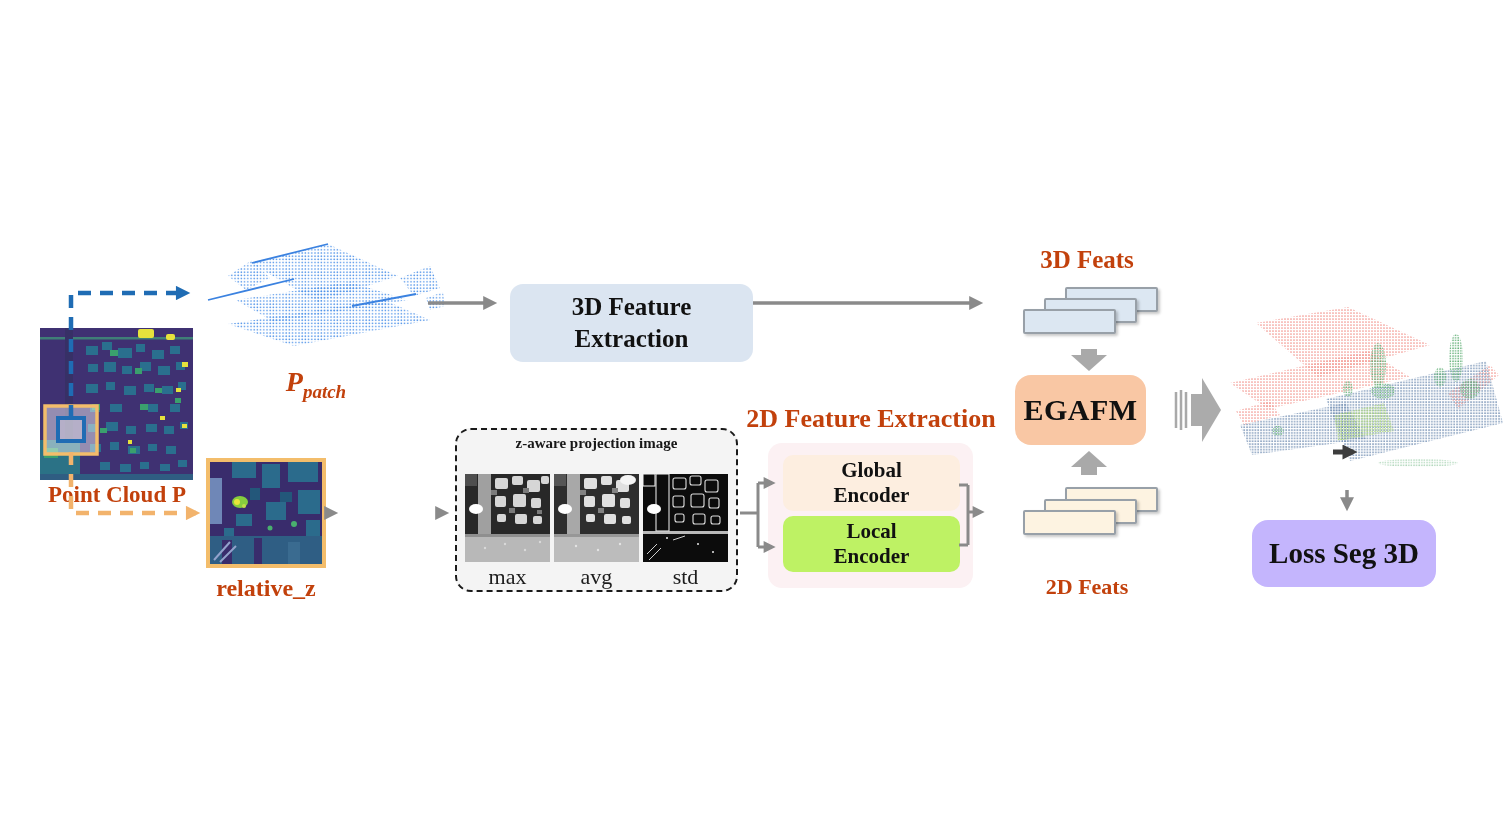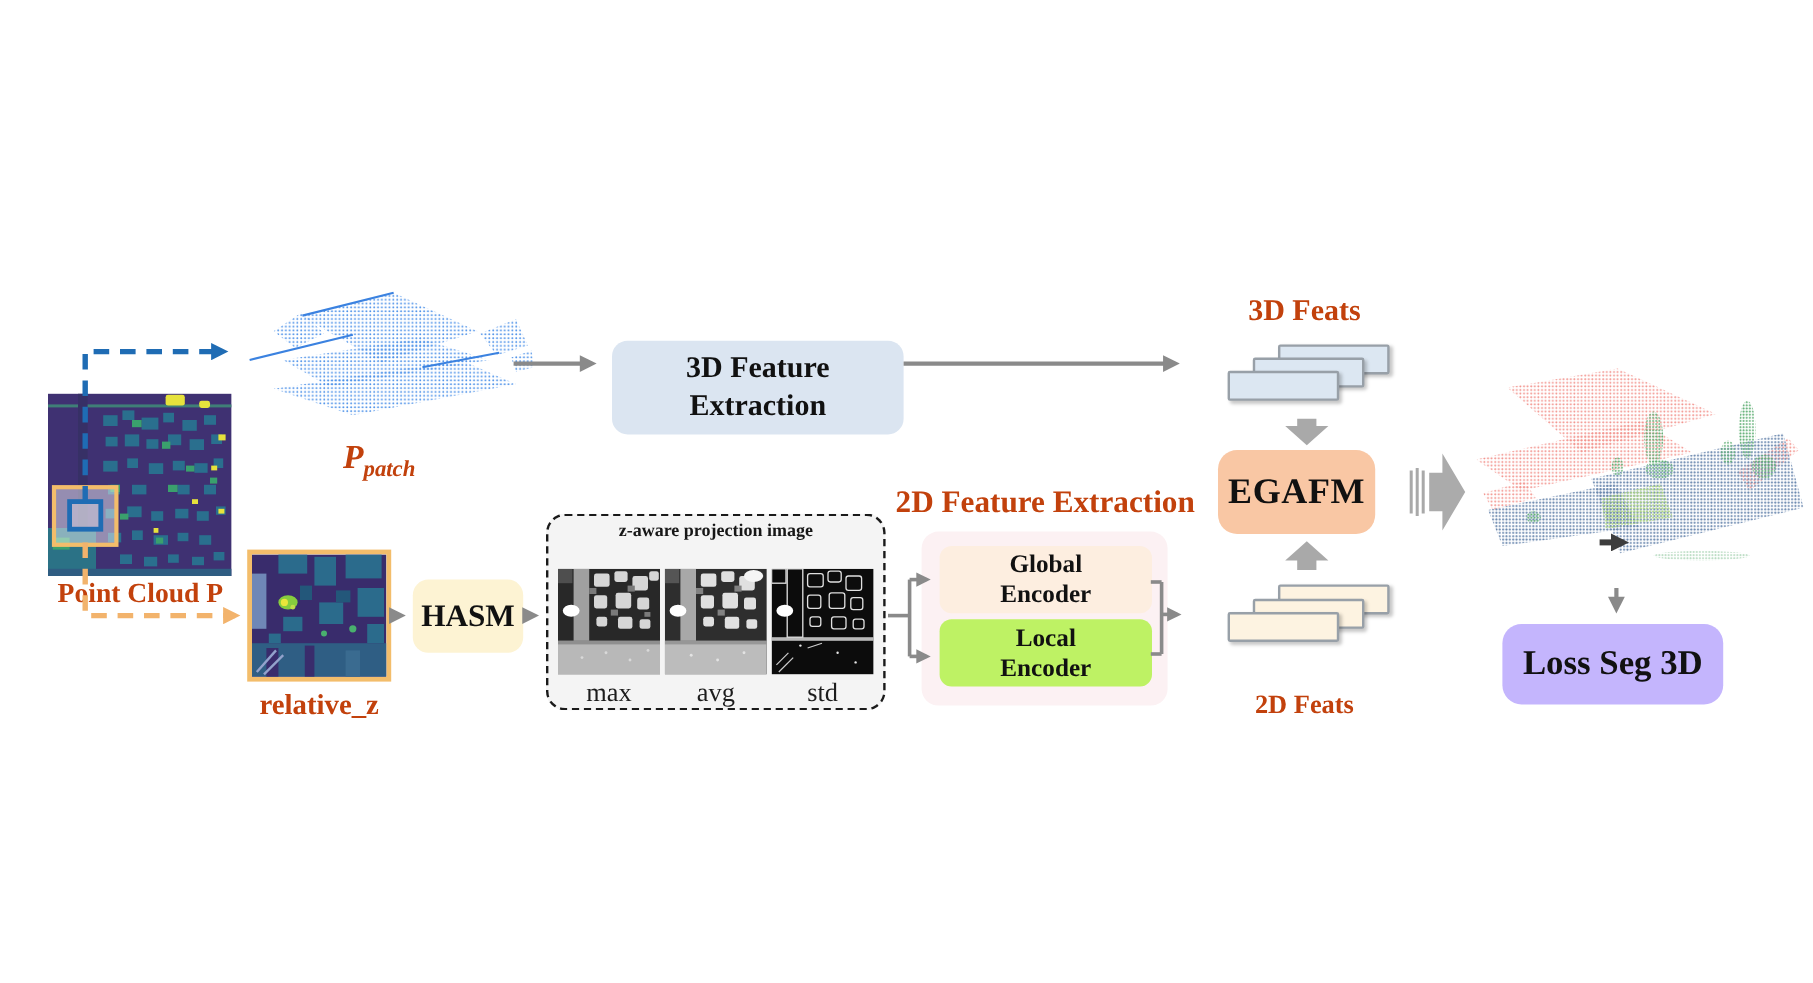--- a/index.html
+++ b/index.html
@@ -184,23 +184,20 @@
         </g>
       <ellipse cx="30" cy="40" rx="8" ry="6" fill="#86cd3e"></ellipse>
       <circle cx="27" cy="40" r="3" fill="#e9e63a"></circle>
         <circle cx="34" cy="44" r="2" fill="#bede4a"></circle>
       <circle cx="84" cy="62" r="3" fill="#49b06e"></circle>
         <circle cx="60" cy="66" r="2.5" fill="#49b06e"></circle>
     </svg>
   </div>
   <div class="lbl" id="lbl-relz">relative_z</div>
 
-  <div class="box" id="box-hasm">
-    <span>HASM</span>
-  </div>
 
   <div class="abs" id="box-zaware">
     <div class="zaware-title">z-aware projection image</div>
 
     <svg class="proj" style="left:8px" viewBox="0 0 85 88">
       <rect width="85" height="88" fill="#282828"></rect>
       <rect x="13" y="0" width="13" height="60" fill="#a0a0a0"></rect>
       <rect x="0" y="0" width="12" height="12" fill="#4e4e4e"></rect>
       <g fill="#d6d6d6">
         <rect x="30" y="4" width="13" height="11" rx="2"></rect>

